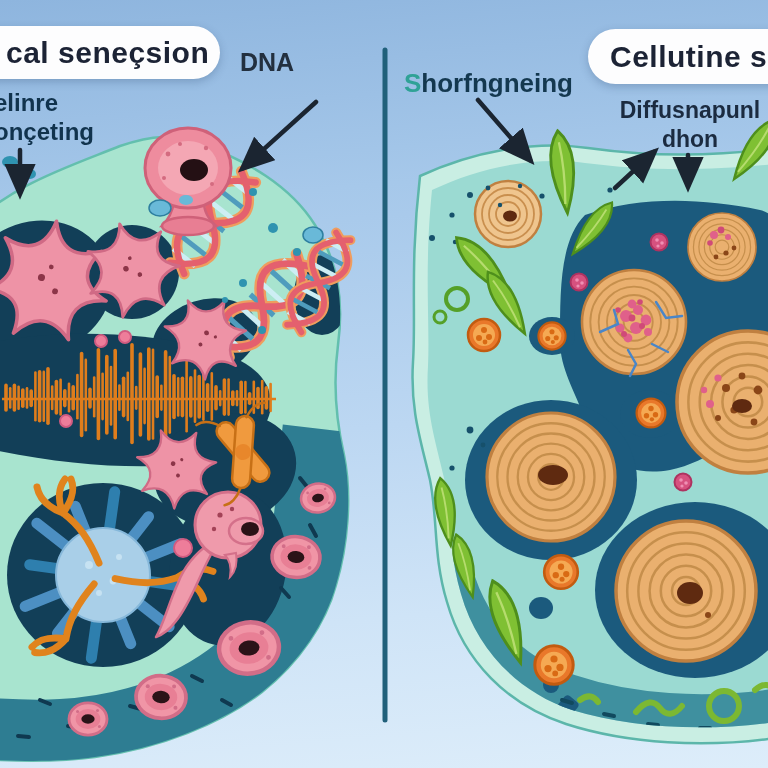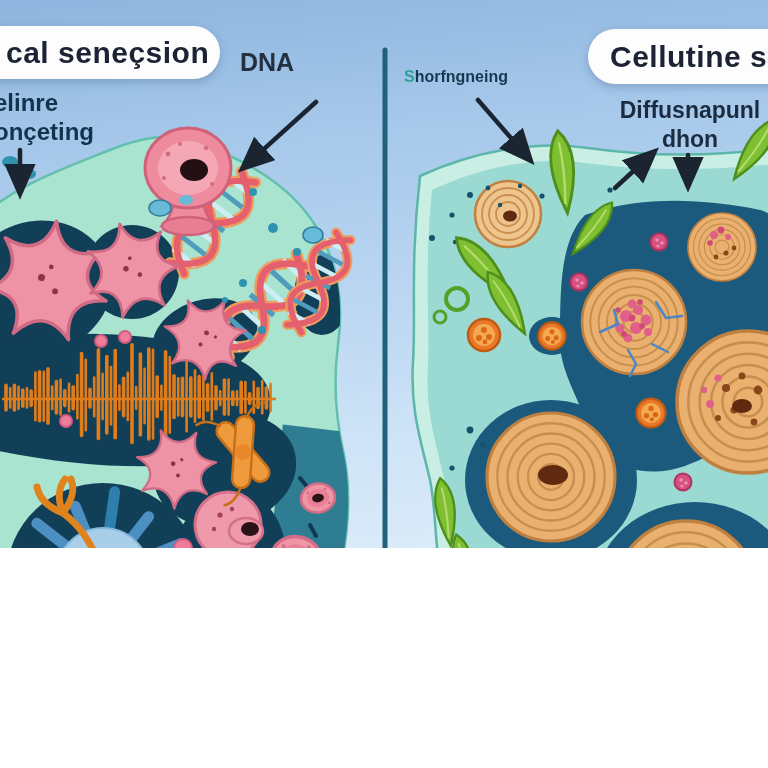--- a/index.html
+++ b/index.html
@@ -1,32 +1,32 @@
 <!DOCTYPE html>
 <html><head>
 <meta charset="utf-8">
 <style>
   html,body{margin:0;padding:0;}
   .stage{
-    position:relative;width:768px;height:548px;overflow:hidden;
+    position:relative;width:768px;height:768px;overflow:hidden;
     font-family:"Liberation Sans",sans-serif;
     background:linear-gradient(175deg,#8eb5de 0%,#a6c8ea 26%,#bcd7f2 55%,#cfe4f7 78%,#ddedfa 100%);
   }
   .stage svg{position:absolute;left:0;top:0;}
   .pill{
     position:absolute;background:#fdfdfe;border-radius:30px;
     box-shadow:0 3px 8px rgba(30,60,100,.25);
     display:flex;align-items:center;
   }
   .pill-left{left:-38px;top:26px;width:214px;height:53px;padding-left:44px;}
   .pill-right{left:588px;top:29px;width:230px;height:55px;padding-left:22px;}
   .title-text{font-size:30px;font-weight:bold;color:#1c2335;letter-spacing:.5px;white-space:nowrap;}
   .dna-label{position:absolute;left:240px;top:48px;font-size:25px;font-weight:bold;color:#23303f;}
   .left-note{position:absolute;left:-6px;top:88px;font-size:24px;font-weight:bold;color:#11334d;line-height:29px;white-space:nowrap;}
-  .shorf-note{position:absolute;left:404px;top:68px;font-size:16px;font-weight:bold;color:#14384f;white-space:nowrap;}
+  .shorf-note{position:absolute;left:404px;top:68px;font-size:26px;font-weight:bold;color:#14384f;white-space:nowrap;}
   .shorf-note .first{color:#2fa296;}
   .right-note2{position:absolute;left:600px;top:96px;width:180px;text-align:center;font-size:23px;font-weight:bold;color:#1b2b40;line-height:29px;}
 </style>
 </head>
 <body>
 
 <div class="stage">
 
 <svg width="768" height="768" viewBox="0 0 768 768">
   <defs>

